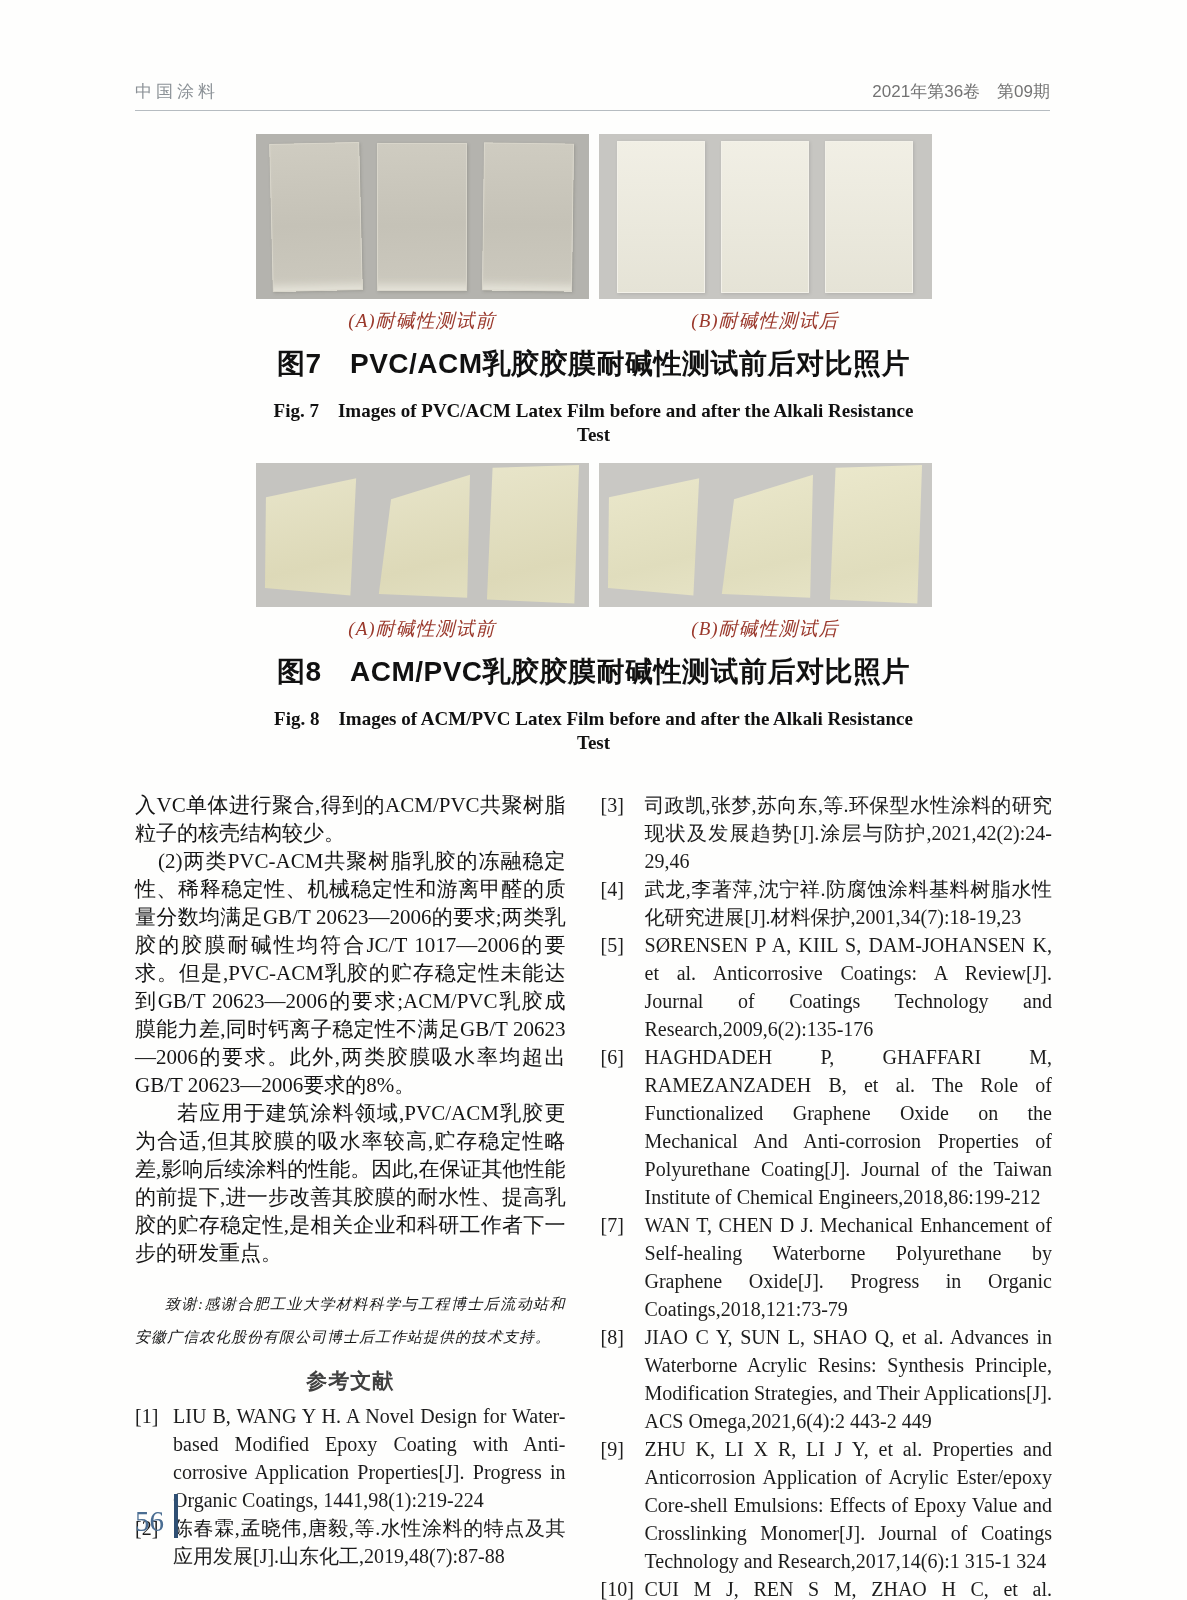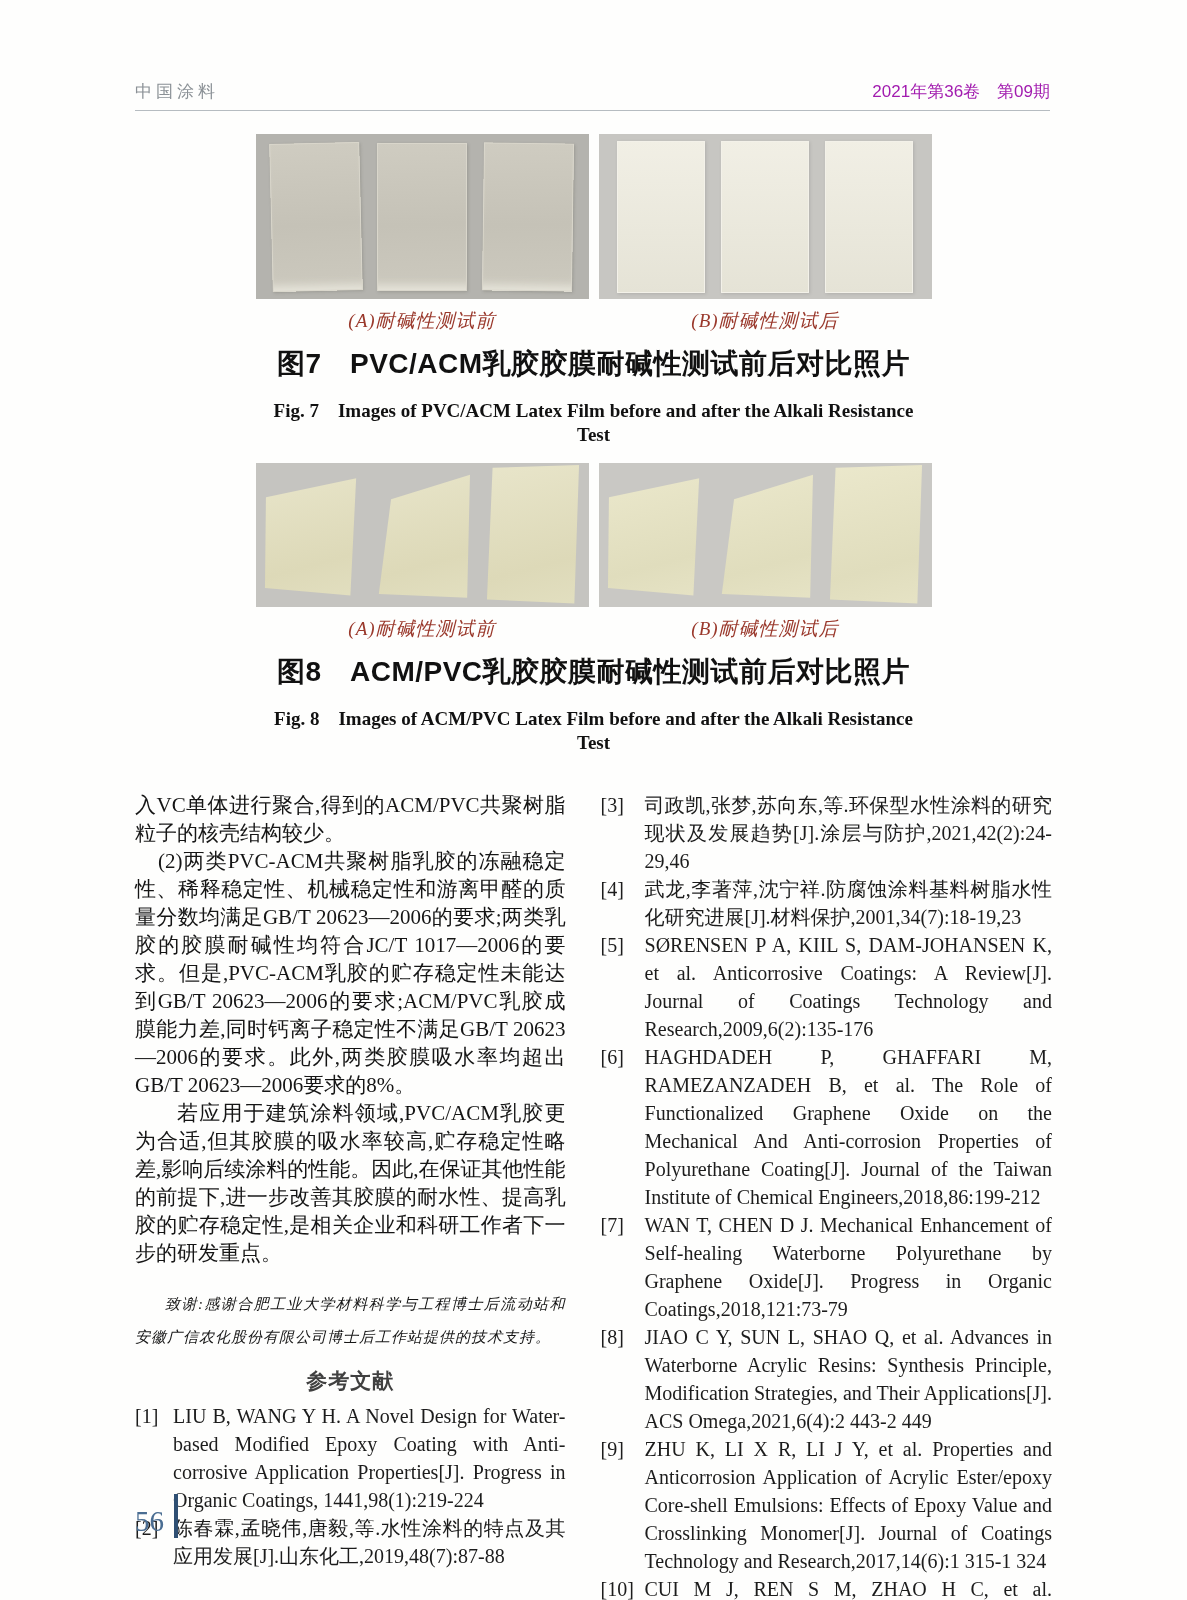--- a/index.html
+++ b/index.html
@@ -10,21 +10,21 @@
     font-family:"Liberation Serif", serif; color:#1c1c1c;
   }
 
   
   .header {
     margin:0 137px 0 135px; padding-top:80px; padding-bottom:7px;
     display:flex; justify-content:space-between; align-items:flex-end;
     border-bottom:1px solid #b6bcc1;
   }
   .journal-name { font-size:17px; color:#8b9196; letter-spacing:4px; font-family:Liberation Serif, serif; }
-  .issue-info  { font-size:17px; color:#a21caf; font-family:"Liberation Sans", sans-serif; }
+  .issue-info  { font-size:17px; color:#737373; font-family:"Liberation Sans", sans-serif; }
 
   
   .figure { width:676px; margin:0 auto; }
   .figure.first { margin-top:23px; }
   .figure.second { margin-top:17px; }
   .photo-row { display:flex; gap:10px; }
   .photo {
     width:333px; display:flex; align-items:center; justify-content:center; gap:16px;
     overflow:hidden;
   }

